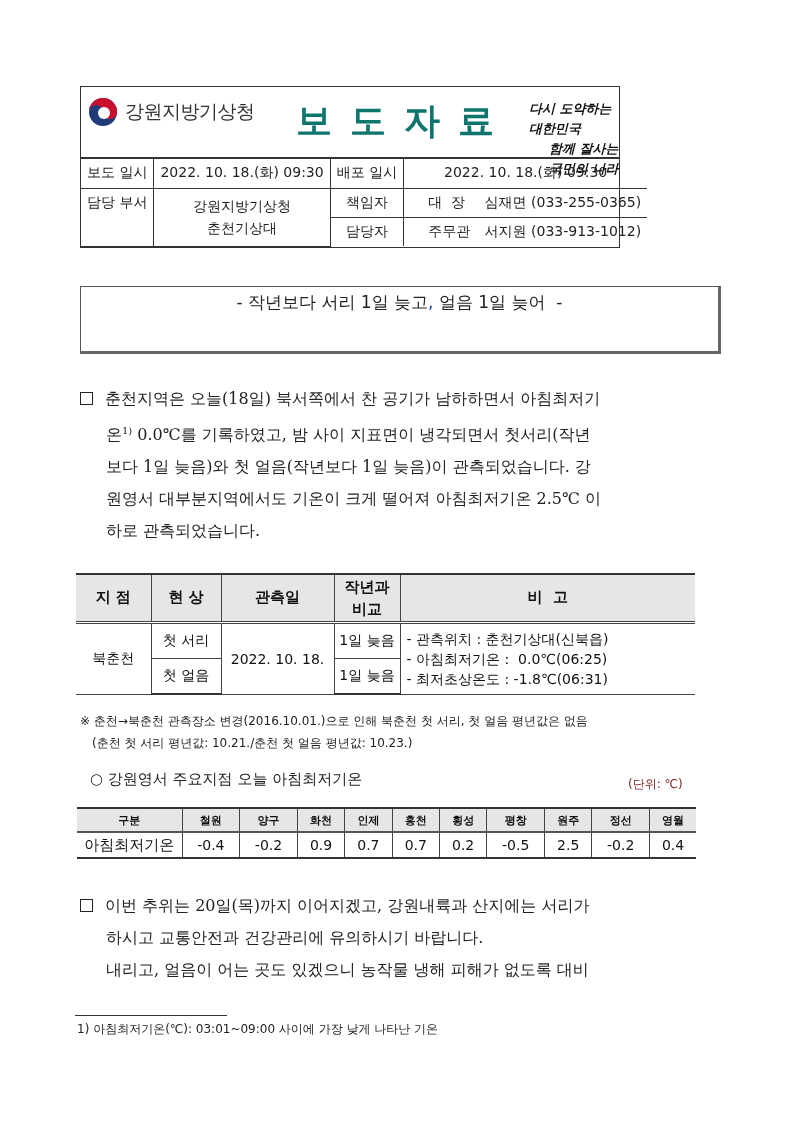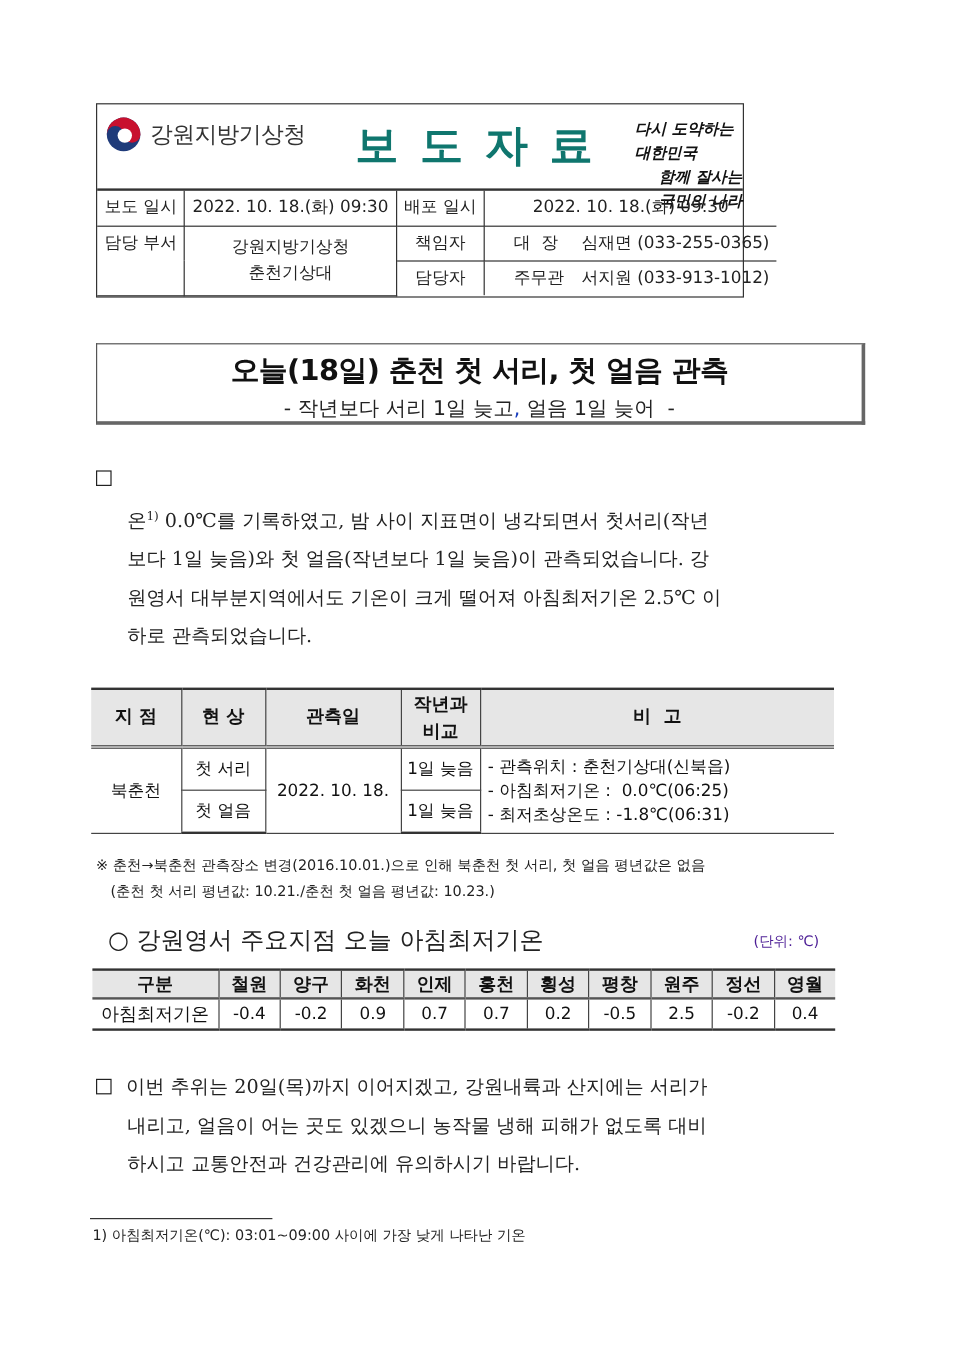--- a/index.html
+++ b/index.html
@@ -59,25 +59,25 @@
   .obs-table th:first-child, .obs-table td:first-child { border-left: none; }
   .obs-table th:last-child, .obs-table td:last-child { border-right: none; }
   .obs-table tr:last-child td { border-bottom: 2px solid #333; }
   .obs-table .remark { text-align: left; padding-left: 6px; line-height: 20px; font-size: 14px; margin-top: 35px; }
   .obs-table th .l2 { display: block; }
 
   .note { left: 80px; top: 710px; font-size: 12px; color: #222; line-height: 22px; }
   .note .n2 { padding-left: 12px; }
 
   
-  .temps-title { left: 90px; top: 770px; font-family: "DejaVu Serif", serif; font-size: 20px; color: #222; }
-  .unit { left: 628px; top: 776px; font-size: 12px; color: #4c1d95; }
+  .temps-title { left: 90px; top: 770px; font-family: "DejaVu Serif", serif; font-size: 15px; color: #222; }
+  .unit { left: 628px; top: 776px; font-size: 12px; color: #7f1d1d; }
   .temps-table { left: 77px; top: 807px; width: 619px; border-collapse: collapse; font-size: 14px; }
   .temps-table th, .temps-table td { border: 1px solid #444; text-align: center; height: 24px; }
-  .temps-table th { background: #e6e6e6; font-weight: bold; font-size: 15px; border-top: 2px solid #333; border-bottom: 2px solid #555; }
+  .temps-table th { background: #e6e6e6; font-weight: bold; font-size: 11px; border-top: 2px solid #333; border-bottom: 2px solid #555; }
   .temps-table td { height: 26px; }
   .temps-table th:first-child, .temps-table td:first-child { border-left: none; }
   .temps-table th:last-child, .temps-table td:last-child { border-right: none; }
   .temps-table tr:last-child td { border-bottom: 2px solid #333; }
   .temps-table td:first-child { font-size: 15px; }
 
   .fn-line { left: 75px; top: 1015px; width: 152px; border-top: 1px solid #333; }
   .footnote { left: 77px; top: 1021px; font-size: 12px; color: #222; }
 </style>
 </head>
@@ -128,26 +128,25 @@
       <td>
         <span style="display:inline-block;width:70px;padding-left:18px">주무관</span>
         <span>서지원 (033-913-1012)</span>
       </td>
     </tr>
   </tbody>
     </table>
 </div>
 
 <div class="abs title-box">
-  <div class="main-title">오늘(18일) 춘천 첫 서리, 첫 얼음 관측</div>
   <div class="sub-title"><span>- 작년보다 서리 1일 늦고</span><span class="blue">,</span><span style="white-space:pre"> 얼음 1일 늦어  -</span></div>
 </div>
 
 <div class="abs para para1">
-  <div><span class="bullet"></span></div>
+  <div><span class="bullet"></span><span>춘천지역은 오늘(18일) 북서쪽에서 찬 공기가 남하하면서 아침최저기</span></div>
   <div class="indent"><span>온</span><span class="sup">1)</span><span> 0.0℃를 기록하였고, 밤 사이 지표면이 냉각되면서 첫서리(작년</span></div>
   <div class="indent">보다 1일 늦음)와 첫 얼음(작년보다 1일 늦음)이 관측되었습니다. 강</div>
   <div class="indent">원영서 대부분지역에서도 기온이 크게 떨어져 아침최저기온 2.5℃ 이</div>
   <div class="indent">하로 관측되었습니다.</div>
 </div>
 
 <table class="abs obs-table">
   <colgroup>
       <col style="width:75px">
       <col style="width:70px">
@@ -222,18 +221,18 @@
     <td>-0.5</td>
     <td>2.5</td>
     <td>-0.2</td>
     <td>0.4</td>
   </tr>
 </tbody>
   </table>
 
 <div class="abs para para2">
   <div><span class="bullet"></span><span>이번 추위는 20일(목)까지 이어지겠고, 강원내륙과 산지에는 서리가</span></div>
+  <div class="indent">하시고 교통안전과 건강관리에 유의하시기 바랍니다.</div>
   <div class="indent">내리고, 얼음이 어는 곳도 있겠으니 농작물 냉해 피해가 없도록 대비</div>
-  <div class="indent">하시고 교통안전과 건강관리에 유의하시기 바랍니다.</div>
 </div>
 
 <div class="abs fn-line"></div>
 <div class="abs footnote">1) 아침최저기온(℃): 03:01~09:00 사이에 가장 낮게 나타난 기온</div>
 
 </body></html>

